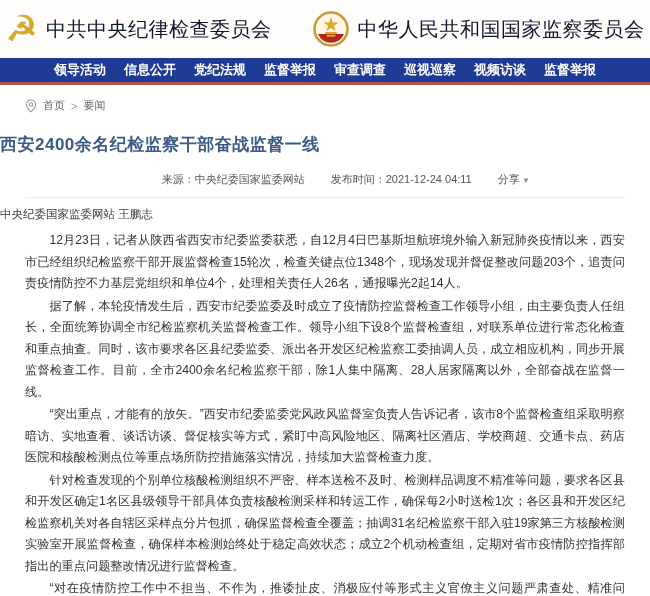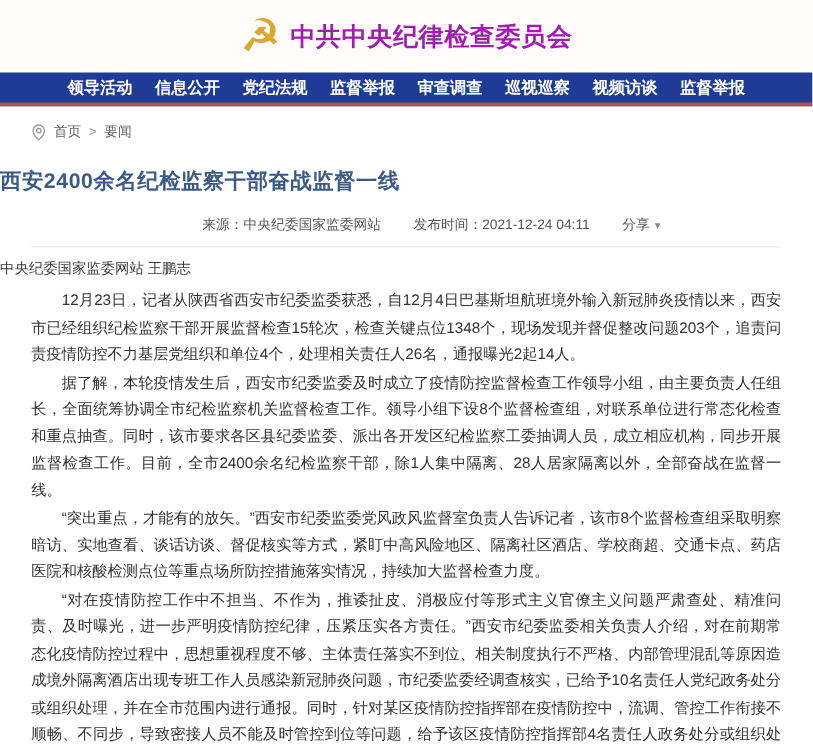--- a/index.html
+++ b/index.html
@@ -18,21 +18,21 @@
     gap:42px;
     background:#fffdfc;
   }
   .logo-group { display:flex; align-items:center; gap:8px; }
   .party-emblem {
     font-size:36px; line-height:36px;
     color:#d8a92c;
     text-shadow:0 0 1px #b8860b;
   }
   .org-title {
-    font-size:20px; font-weight:bold; color:#a21caf;
+    font-size:20px; font-weight:normal; color:#0f172a;
     letter-spacing:0.5px;
     font-family:"Liberation Serif", serif;
   }
   
   .main-nav {
     height:27px;
     background:#1e3c96;
     border-bottom:3px solid #b0534b;
     display:flex; align-items:center; justify-content:center;
     gap:18px;
@@ -88,20 +88,32 @@
   }
 </style>
 </head>
 <body>
 
 <header class="site-header">
   <div class="logo-group">
     <span class="party-emblem">☭</span>
     <span class="org-title">中共中央纪律检查委员会</span>
   </div>
+  <div class="logo-group">
+    <span style="display:inline-flex;">
+      <svg width="36" height="36" viewBox="0 0 36 36">
+        <circle cx="18" cy="18" r="16.5" fill="#fdf6e9" stroke="#c79a3b" stroke-width="2.5"></circle>
+        <path d="M5 23 a14 14 0 0 0 26 0 z" fill="#b3261c"></path>
+        <polygon points="18,6 19.8,11.4 25.4,11.4 20.9,14.8 22.6,20.2 18,16.9 13.4,20.2 15.1,14.8 10.6,11.4 16.2,11.4" fill="#d8a92c"></polygon>
+        <rect x="12" y="21" width="12" height="2.2" rx="1" fill="#d8a92c"></rect>
+        <rect x="13.5" y="24" width="9" height="1.8" rx="0.9" fill="#d8a92c"></rect>
+      </svg>
+    </span>
+    <span class="org-title">中华人民共和国国家监察委员会</span>
+  </div>
 </header>
 
 <nav class="main-nav">
   <span class="nav-item">领导活动</span>
   <span class="nav-item">信息公开</span>
   <span class="nav-item">党纪法规</span>
   <span class="nav-item">监督举报</span>
   <span class="nav-item">审查调查</span>
   <span class="nav-item">巡视巡察</span>
   <span class="nav-item">视频访谈</span>
@@ -137,15 +149,16 @@
   </div>
 
   <hr class="meta-divider">
 
   <div class="byline">中央纪委国家监委网站 王鹏志</div>
 
   <div class="article-body">
     <p>12月23日，记者从陕西省西安市纪委监委获悉，自12月4日巴基斯坦航班境外输入新冠肺炎疫情以来，西安市已经组织纪检监察干部开展监督检查15轮次，检查关键点位1348个，现场发现并督促整改问题203个，追责问责疫情防控不力基层党组织和单位4个，处理相关责任人26名，通报曝光2起14人。</p>
     <p>据了解，本轮疫情发生后，西安市纪委监委及时成立了疫情防控监督检查工作领导小组，由主要负责人任组长，全面统筹协调全市纪检监察机关监督检查工作。领导小组下设8个监督检查组，对联系单位进行常态化检查和重点抽查。同时，该市要求各区县纪委监委、派出各开发区纪检监察工委抽调人员，成立相应机构，同步开展监督检查工作。目前，全市2400余名纪检监察干部，除1人集中隔离、28人居家隔离以外，全部奋战在监督一线。</p>
     <p>“突出重点，才能有的放矢。”西安市纪委监委党风政风监督室负责人告诉记者，该市8个监督检查组采取明察暗访、实地查看、谈话访谈、督促核实等方式，紧盯中高风险地区、隔离社区酒店、学校商超、交通卡点、药店医院和核酸检测点位等重点场所防控措施落实情况，持续加大监督检查力度。</p>
+    <p>针对检查发现的个别单位核酸检测组织不严密、样本送检不及时、检测样品调度不精准等问题，要求各区县和开发区确定1名区县级领导干部具体负责核酸检测采样和转运工作，确保每2小时送检1次；各区县和开发区纪检监察机关对各自辖区采样点分片包抓，确保监督检查全覆盖；抽调31名纪检监察干部入驻19家第三方核酸检测实验室开展监督检查，确保样本检测始终处于稳定高效状态；成立2个机动检查组，定期对省市疫情防控指挥部指出的重点问题整改情况进行监督检查。</p>
     <p>“对在疫情防控工作中不担当、不作为，推诿扯皮、消极应付等形式主义官僚主义问题严肃查处、精准问责、及时曝光，进一步严明疫情防控纪律，压紧压实各方责任。”西安市纪委监委相关负责人介绍，对在前期常态化疫情防控过程中，思想重视程度不够、主体责任落实不到位、相关制度执行不严格、内部管理混乱等原因造成境外隔离酒店出现专班工作人员感染新冠肺炎问题，市纪委监委经调查核实，已给予10名责任人党纪政务处分或组织处理，并在全市范围内进行通报。同时，针对某区疫情防控指挥部在疫情防控中，流调、管控工作衔接不顺畅、不同步，导致密接人员不能及时管控到位等问题，给予该区疫情防控指挥部4名责任人政务处分或组织处理。</p>
   </div>
 </main>
 
 </body></html>

